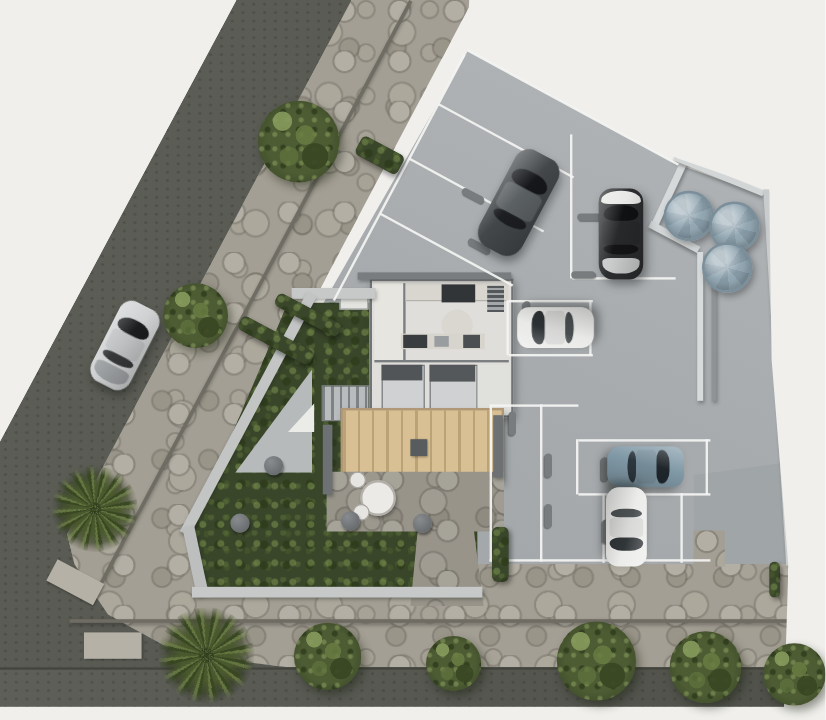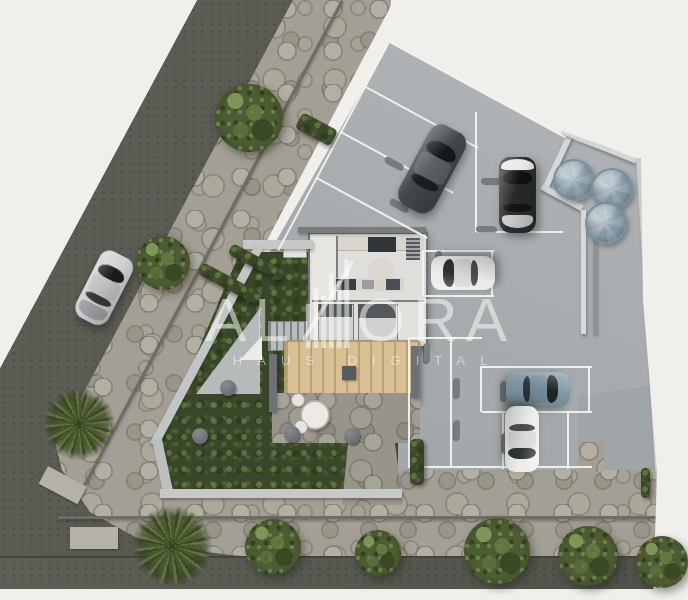--- a/index.html
+++ b/index.html
@@ -264,32 +264,14 @@
       <div class="tree" style="left: 355px; top: 530px; width: 46px; height: 46px;"></div>
       <div class="tree" style="left: 464px; top: 518px; width: 66px; height: 66px;"></div>
       <div class="tree" style="left: 558px; top: 526px; width: 60px; height: 60px;"></div>
       <div class="tree" style="left: 636px; top: 536px; width: 52px; height: 52px;"></div>
     </div>
   <div class="layer">
       <div class="palm" style="left: 43px; top: 388px; width: 72px; height: 72px; transform: rotate(10deg);"></div>
       <div class="palm" style="left: 132px; top: 506px; width: 80px; height: 80px; transform: rotate(-15deg);"></div>
     </div>
 
-  <div class="watermark">
-    <div class="wm-row">
-      <span class="wm-word">AL</span>
-      <svg class="wm-logo" viewBox="0 0 52 100">
-        <g fill="rgba(255,255,255,0.5)">
-          <rect x="3" y="54" width="5" height="46"></rect>
-          <rect x="11" y="38" width="5" height="62"></rect>
-          <rect x="19" y="46" width="5" height="54"></rect>
-          <rect x="27" y="22" width="5" height="78"></rect>
-          <rect x="35" y="30" width="5" height="70"></rect>
-          <rect x="43" y="8" width="5" height="92"></rect>
-        </g>
-        <path d="M0 92 L52 10" stroke="rgba(255,255,255,0.55)" stroke-width="4" fill="none"></path>
-      </svg>
-      <span class="wm-word">ORA</span>
-    </div>
-    <div class="wm-tagline">HAUS DIGITAL</div>
-  </div>
 
 </div>
 
 </body></html>

